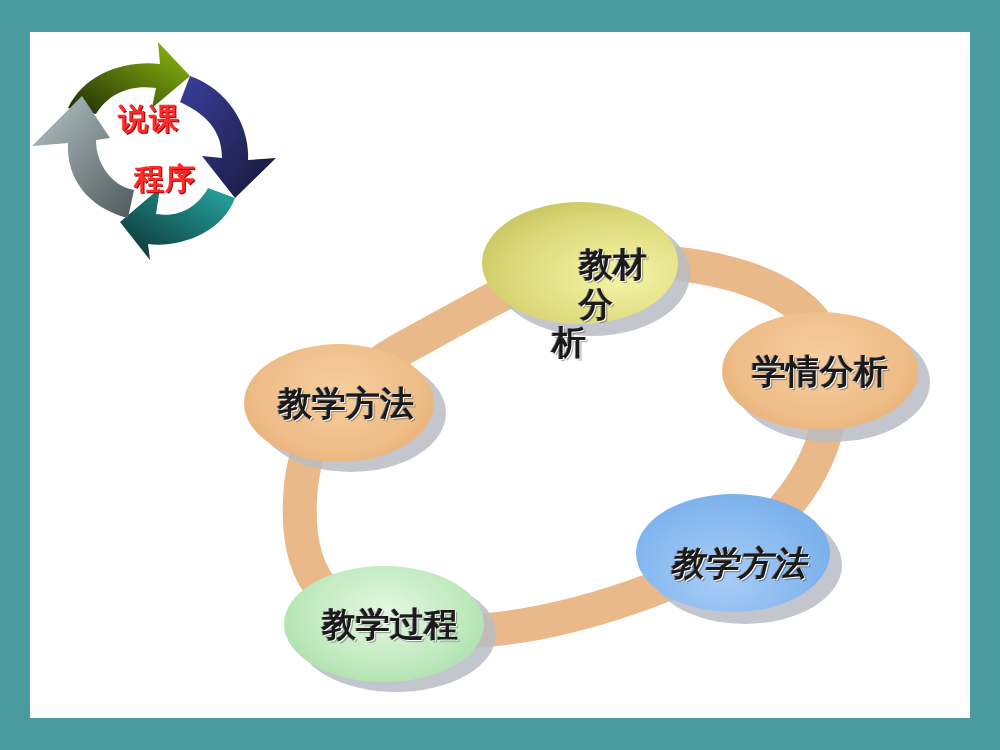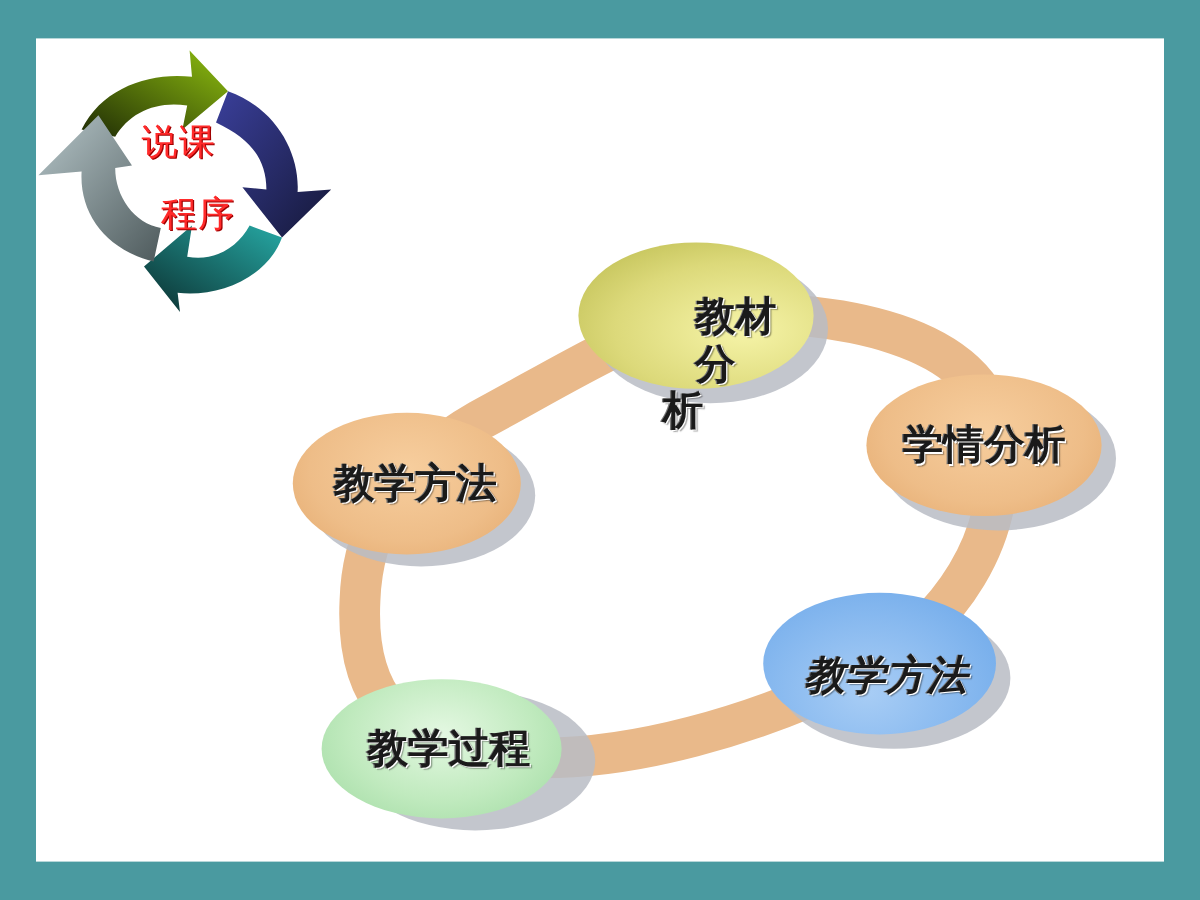--- a/index.html
+++ b/index.html
@@ -7,21 +7,21 @@
       width: 1000px; height: 750px; position: relative; overflow: hidden;
       background: #4a9aa0;
       font-family: "DejaVu Sans", sans-serif;
     }
     .panel {
       position: absolute; left: 30px; top: 32px; width: 940px; height: 686px;
       background: #ffffff;
     }
     .cycle-icon { position: absolute; left: 30px; top: 38px; width: 250px; height: 222px; }
     .cycle-label {
-      position: absolute; color: #ff2a2a; font-weight: normal; font-size: 30px; line-height: 30px;
+      position: absolute; color: #ff2a2a; font-weight: bold; font-size: 30px; line-height: 30px;
       text-shadow: 1px 1px 0 #a00000;
       letter-spacing: 1px;
     }
     .ring { position: absolute; left: 0; top: 0; width: 1000px; height: 750px; }
     .node {
       position: absolute; border-radius: 50%;
       display: flex; align-items: center; justify-content: center;
       text-align: center;
     }
     .node-shadow {
@@ -86,20 +86,20 @@
 <div class="node" style="left:722px; top:312px; width:196px; height:118px; background: radial-gradient(ellipse at 50% 40%, #f7ce9e 0%, #eebd88 60%, #e3a86c 100%);">
   <div class="node-text">学情分析</div>
 </div>
 
 <div class="node-shadow" style="left:648px; top:506px; width:194px; height:118px;"></div>
 <div class="node" style="left:636px; top:494px; width:194px; height:118px; background: radial-gradient(ellipse at 45% 70%, #a8cdf5 0%, #86b8ef 55%, #6aa6e8 100%); font-style: italic;">
   <div class="node-text" style="margin-left:10px; margin-top:20px;">教学方法</div>
 </div>
 
 <div class="node-shadow" style="left:296px; top:576px; width:200px; height:116px;"></div>
-<div class="node" style="left:268px; top:566px; width:200px; height:116px; background: radial-gradient(ellipse at 50% 40%, #e4f8e2 0%, #c0eabe 55%, #9ed9a0 100%); justify-content: center;">
+<div class="node" style="left:284px; top:566px; width:200px; height:116px; background: radial-gradient(ellipse at 50% 40%, #e4f8e2 0%, #c0eabe 55%, #9ed9a0 100%); justify-content: center;">
   <div class="node-text" style="margin-left:12px;">教学过程</div>
 </div>
 
 <div class="node-shadow" style="left:256px; top:354px; width:190px; height:118px;"></div>
 <div class="node" style="left:244px; top:344px; width:190px; height:118px; background: radial-gradient(ellipse at 50% 40%, #f7ce9e 0%, #eebd88 60%, #e3a86c 100%);">
   <div class="node-text" style="margin-left:14px;">教学方法</div>
 </div>
 
 </body></html>

